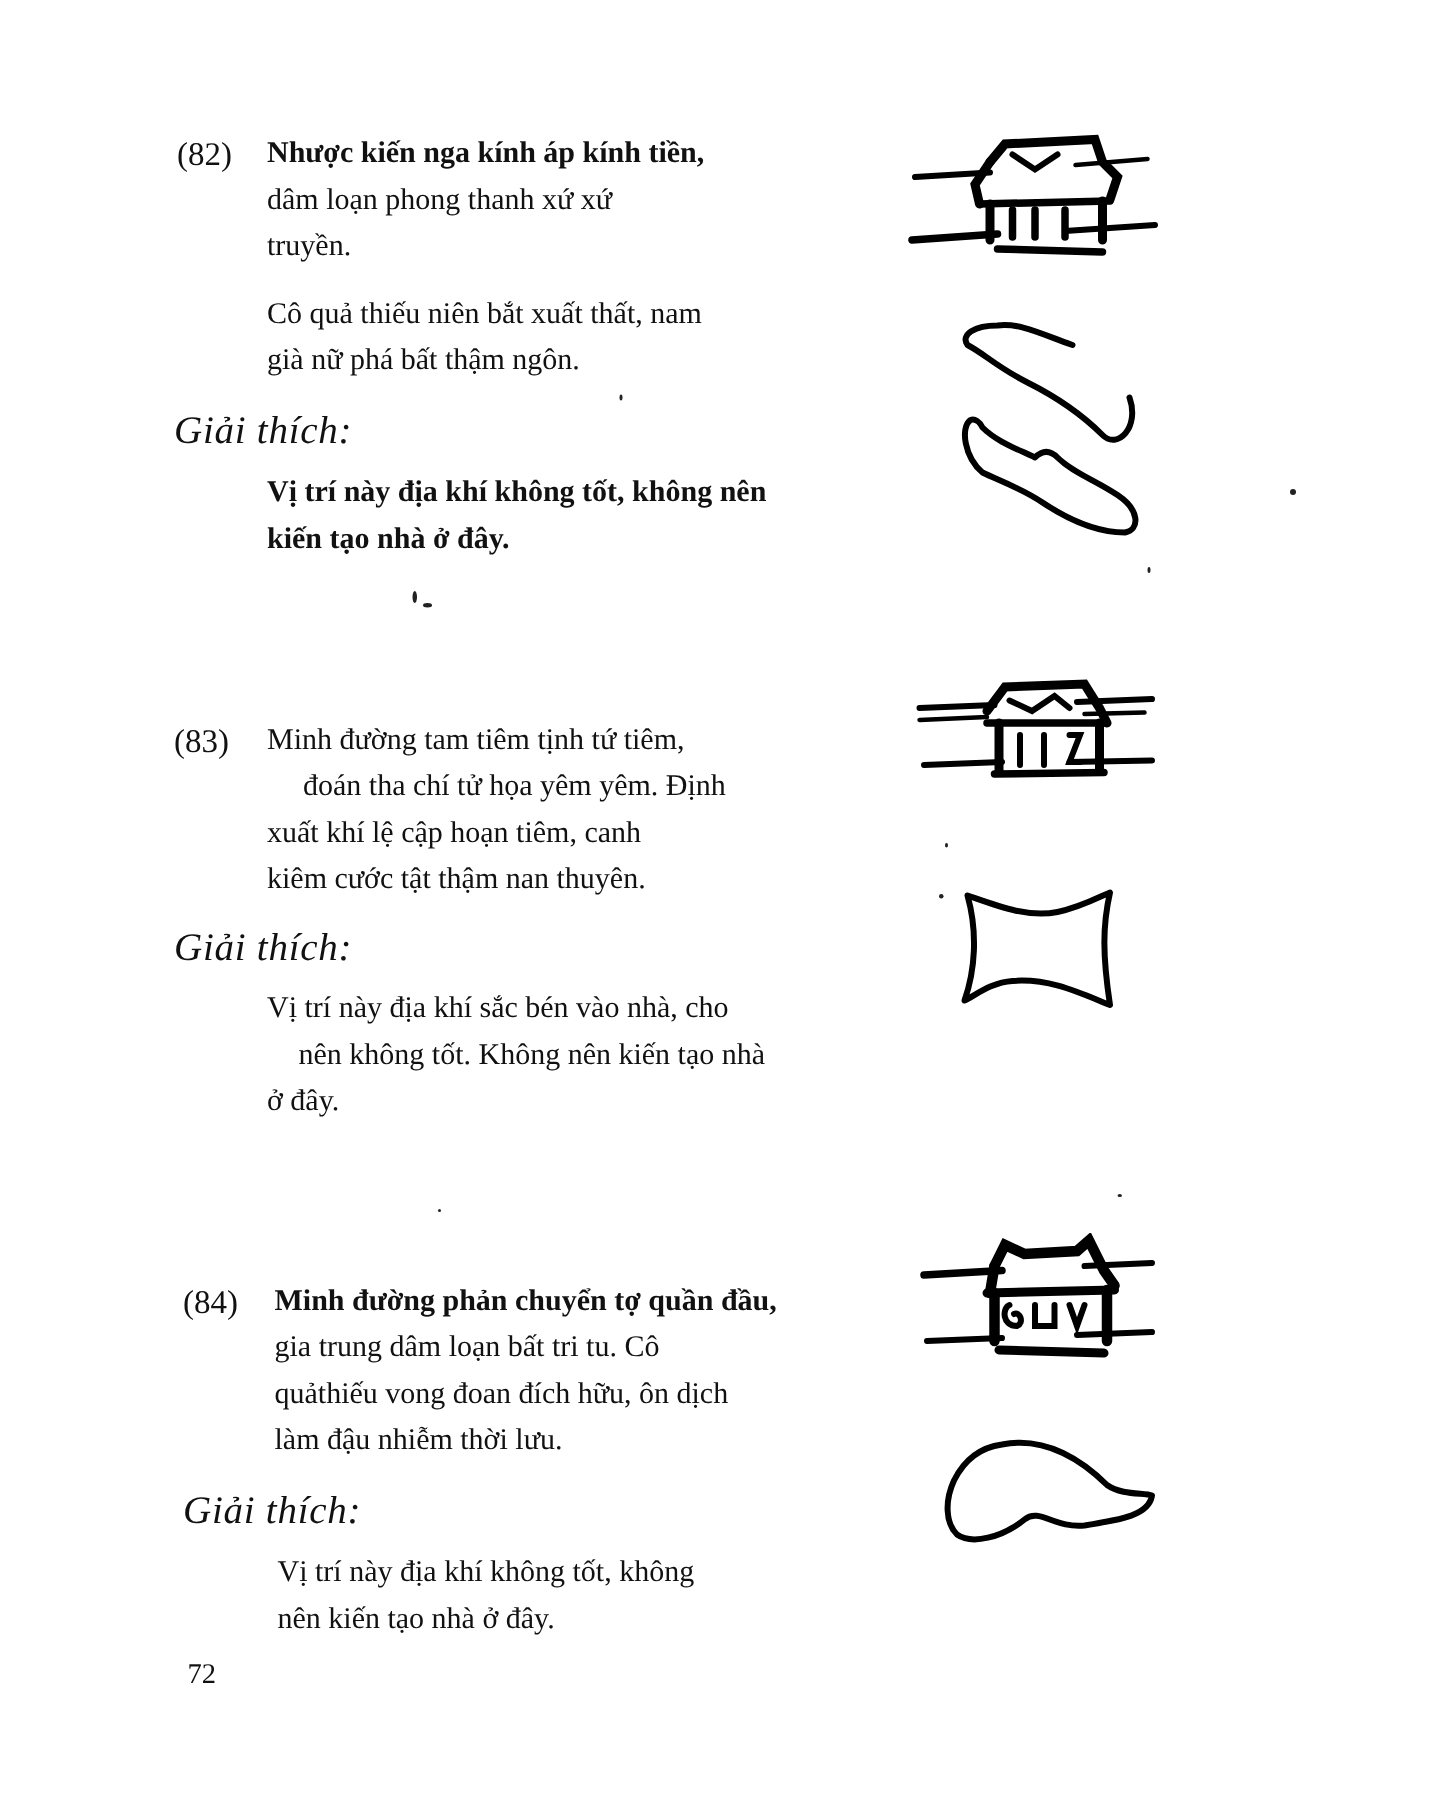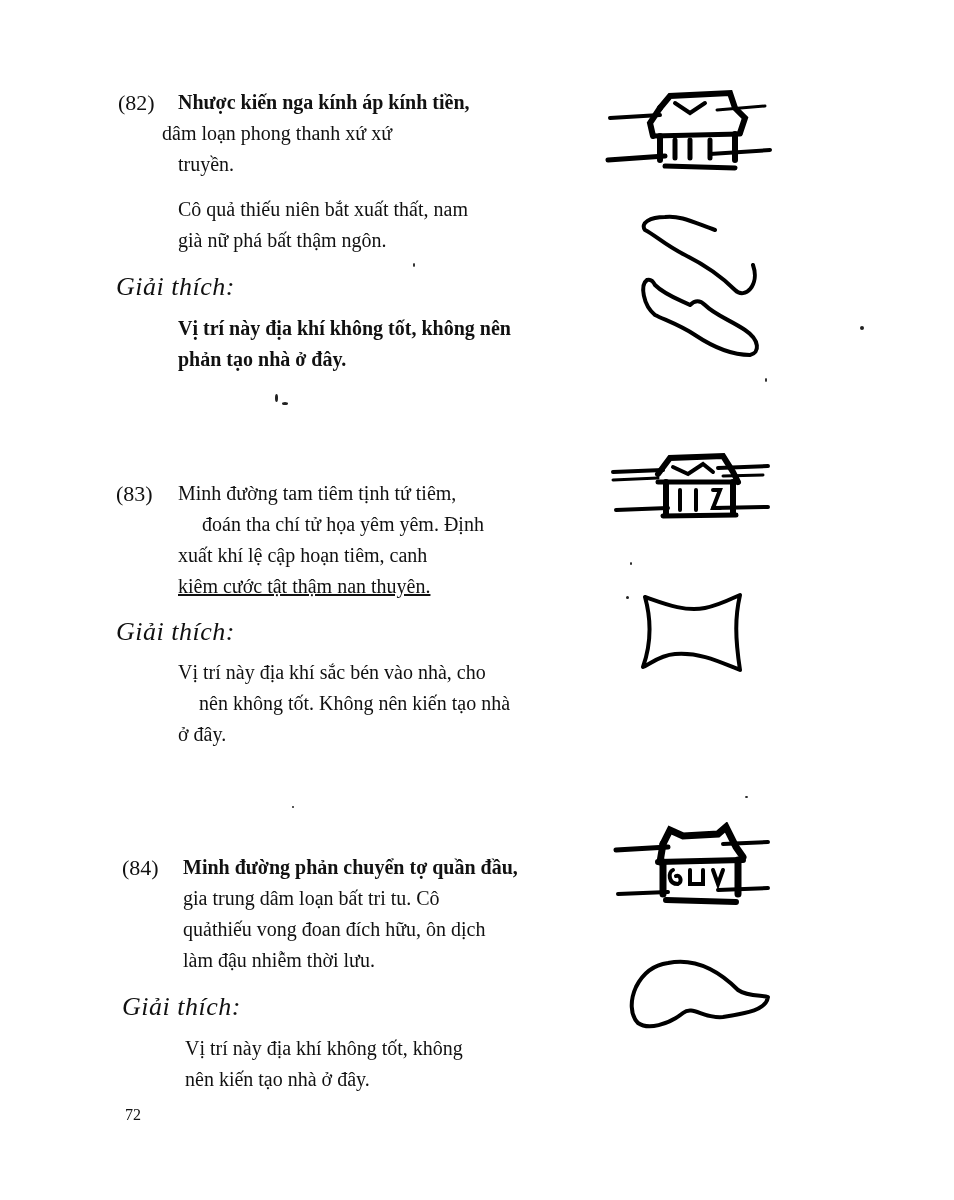--- a/index.html
+++ b/index.html
@@ -2,39 +2,39 @@
 <html><head>
 <meta charset="utf-8">
 <style>
   html, body { margin: 0; padding: 0; background: #ffffff; }
   body { width: 954px; height: 1200px; position: relative; overflow: hidden;
          font-family: "Liberation Serif", "DejaVu Serif", serif; color: #111; }
   .page { position: absolute; left: 0; top: 0; width: 954px; height: 868px; }
   .entry-line { position: absolute; font-size: 20px; line-height: 31px; white-space: nowrap; }
   .num { position: absolute; font-size: 22px; line-height: 31px; }
   .label { position: absolute; font-size: 26px; font-style: italic; letter-spacing: 0.5px; }
-  .pageno { position: absolute; font-size: 16px; left: 125px; top: 1106px; }
+  .pageno { position: absolute; font-size: 19px; left: 125px; top: 1106px; }
   .fig { position: absolute; }
   .dot { position: absolute; background: #222; border-radius: 50%; }
 </style>
 </head>
 <body>
 
 <div class="page">
 
   <div>
     <span class="num" style="left:118px; top:87px;">(82)</span>
     <span class="entry-line" style="left:178px; top:87px; font-weight:600;">Nhược kiến nga kính áp kính tiền,</span>
-    <span class="entry-line" style="left:162px; top:118px;text-align:right;">dâm loạn phong thanh xứ xứ</span>
+    <span class="entry-line" style="left:178px; top:118px;text-align:right;">dâm loạn phong thanh xứ xứ</span>
     <span class="entry-line" style="left:178px; top:149px;">truyền.</span>
     <span class="entry-line" style="left:178px; top:194px;">Cô quả thiếu niên bắt xuất thất, nam</span>
     <span class="entry-line" style="left:178px; top:225px;">già nữ phá bất thậm ngôn.</span>
     <span class="label" style="left:116px; top:272px;">Giải thích:</span>
     <span class="entry-line" style="left:178px; top:313px; font-weight:600;">Vị trí này địa khí không tốt, không nên</span>
-    <span class="entry-line" style="left:178px; top:344px; font-weight:600;">phản tạo nhà ở đây.</span>
+    <span class="entry-line" style="left:178px; top:344px; font-weight:600;">kiến tạo nhà ở đây.</span>
 
     <svg class="fig" style="left:605px; top:88px;" width="170" height="85" viewBox="0 0 170 85">
       <g stroke="#000" stroke-linecap="round" fill="none">
         <path d="M5 30 L55 27" stroke-width="4"></path>
         <path d="M112 22 L160 18" stroke-width="3"></path>
         <path d="M3 72 L60 68" stroke-width="5"></path>
         <path d="M105 66 L165 62" stroke-width="4"></path>
         <path d="M55 20 L65 8 L125 5 L130 20 L140 30 L135 45" stroke-width="6"></path>
         <path d="M55 20 L45 35 L48 48" stroke-width="6"></path>
         <path d="M70 15 L85 25 L100 15" stroke-width="4"></path>
@@ -51,21 +51,21 @@
         <path d="M12 75 C5 80 8 100 20 110 C30 115 45 120 60 130 C75 140 95 150 115 150 C125 148 125 135 110 125 C95 115 80 110 70 100 C65 95 60 95 55 100 C45 95 30 90 20 80 C18 76 15 74 12 75 Z"></path>
       </g>
     </svg>
   </div>
 
   <div>
     <span class="num" style="left:116px; top:478px;">(83)</span>
     <span class="entry-line" style="left:178px; top:478px;">Minh đường tam tiêm tịnh tứ tiêm,</span>
     <span class="entry-line" style="left:178px; top:509px;margin-left:24px;">đoán tha chí tử họa yêm yêm. Định</span>
     <span class="entry-line" style="left:178px; top:540px;">xuất khí lệ cập hoạn tiêm, canh</span>
-    <span class="entry-line" style="left:178px; top:571px;text-decoration:underline;">kiêm cước tật thậm nan thuyên.</span>
+    <span class="entry-line" style="left:178px; top:571px;">kiêm cước tật thậm nan thuyên.</span>
     <span class="label" style="left:116px; top:617px;">Giải thích:</span>
     <span class="entry-line" style="left:178px; top:657px;">Vị trí này địa khí sắc bén vào nhà, cho</span>
     <span class="entry-line" style="left:178px; top:688px;margin-left:21px;">nên không tốt. Không nên kiến tạo nhà</span>
     <span class="entry-line" style="left:178px; top:719px;">ở đây.</span>
 
     <svg class="fig" style="left:608px; top:452px;" width="165" height="75" viewBox="0 0 165 75">
       <g stroke="#000" stroke-linecap="round" fill="none">
         <path d="M5 20 L55 18" stroke-width="4"></path>
         <path d="M5 28 L50 26" stroke-width="3"></path>
         <path d="M110 16 L160 14" stroke-width="4"></path>

